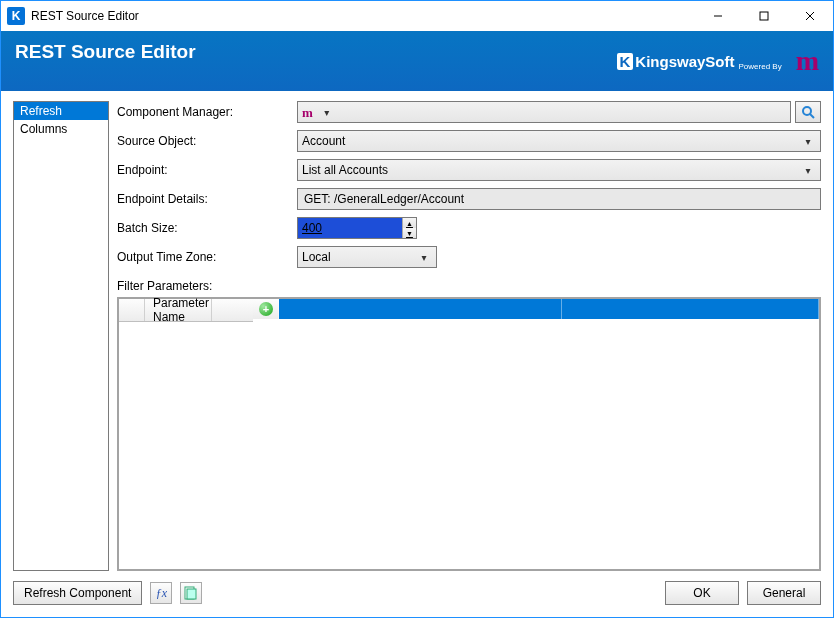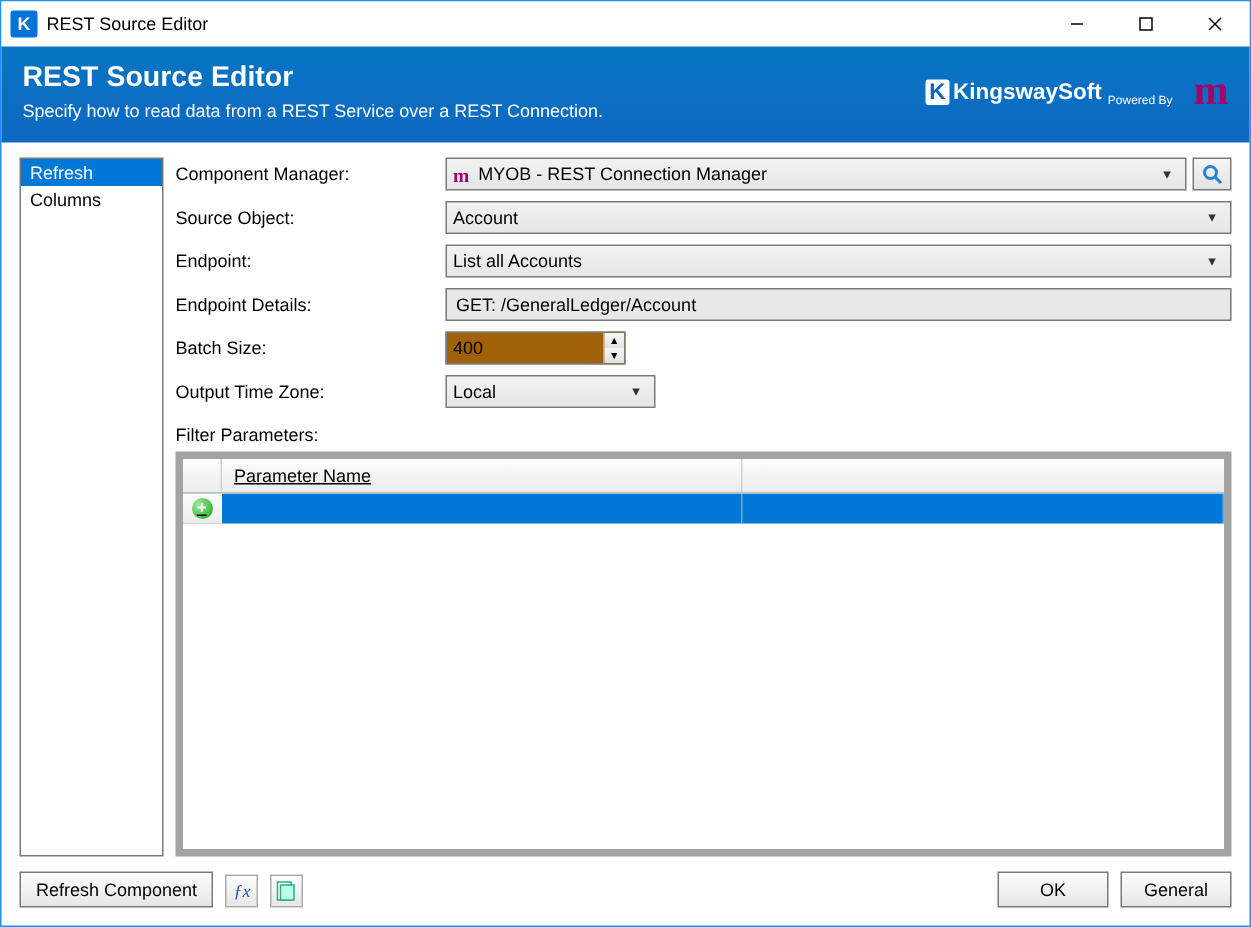--- a/index.html
+++ b/index.html
@@ -157,24 +157,25 @@
     color:#a6006b;
     font-weight:bold;
     font-size:13px;
     margin-right:6px;
     line-height:1;
   }
   .spin {
     width:120px; flex:0 0 120px;
     height:22px;
     border:1px solid #7a7a7a;
-    background:#a16207;
+    background:#1d4ed8;
     display:flex;
     box-sizing:border-box;
     position:relative;
+    text-decoration:underline;
   }
   .spin input {
     border:none; outline:none;
     width:100%;
     padding:0 4px;
     font:inherit;
     background:transparent;
   }
   .spin .spin-btns {
     width:16px;
@@ -185,25 +186,24 @@
     flex:1;
     display:flex;align-items:center;justify-content:center;
     font-size:7px;
     background:linear-gradient(#f6f6f6,#e2e2e2);
     cursor:pointer;
   }
   .combo.small { width:140px; flex:0 0 140px;justify-content:flex-end; }
   .filter-section-label { margin:4px 0 4px 0; }
   .grid {
     flex:1 1 auto;
-    border:5px solid #a3a3a3;
-    display:flex; flex-direction:column;
+    border:2px solid #a3a3a3;
+    display:flex; flex-direction:row;
     min-height:0;
     background:#fff;
-    text-decoration:underline;
   }
   .grid-header {
     display:flex;
     height:22px;
     background:linear-gradient(#fdfdfd,#ececec);
     border-bottom:1px solid #bfbfbf;
   }
   .grid-header .gh {
     border-right:1px solid #d0d0d0;
     display:flex; align-items:center;
@@ -236,21 +236,21 @@
     color:#fff;
     display:flex;align-items:center;justify-content:center;
     font-size:11px;
     font-weight:bold;
   }
   .cell-param { width:50%; }
   .cell-value { flex:1; }
   .footer {
     padding:10px 12px 12px 12px;
     display:flex;
-    align-items:flex-end;
+    align-items:center;
   }
   .btn {
     height:24px;
     min-width:74px;
     padding:0 10px;
     border:1px solid #7a7a7a;
     background:linear-gradient(#fdfdfd,#e6e6e6);
     display:flex;align-items:center;justify-content:center;
     cursor:pointer;
     box-sizing:border-box;
@@ -294,21 +294,20 @@
       <svg width="10" height="10">
           <line x1="1" y1="1" x2="9" y2="9" stroke="#000" stroke-width="1"></line>
           <line x1="9" y1="1" x2="1" y2="9" stroke="#000" stroke-width="1"></line>
         </svg>
     </div>
   </div>
 
   <div class="header-banner">
     <div class="header-text">
       <h1>REST Source Editor</h1>
-      <p>Specify how to read data from a REST Service over a REST Connection.</p>
     </div>
     <div class="header-logos">
       <div class="logo-ks">
         <span style="background:#fff;color:#0d68c1;padding:0 3px;border-radius:2px;font-weight:bold">K</span>
         <span>KingswaySoft</span>
         <small>Powered By</small>
       </div>
       <div class="logo-m">m</div>
     </div>
   </div>
@@ -318,21 +317,20 @@
       <div class="nav-item selected">Refresh</div>
       <div class="nav-item">Columns</div>
     </div>
 
     <div class="main-panel">
 
       <div class="form-row">
         <div class="form-label">Component Manager:</div>
         <div class="combo">
           <span class="m-glyph">m</span>
-          <span class="combo-text">MYOB - REST Connection Manager</span>
           <span class="caret">▾</span>
         </div>
         <div class="icon-btn">
           <svg width="16" height="16">
             <circle cx="7" cy="7" r="4" fill="none" stroke="#2684d6" stroke-width="2"></circle>
             <line x1="10" y1="10" x2="14" y2="14" stroke="#2684d6" stroke-width="2"></line>
           </svg>
         </div>
       </div>
 

